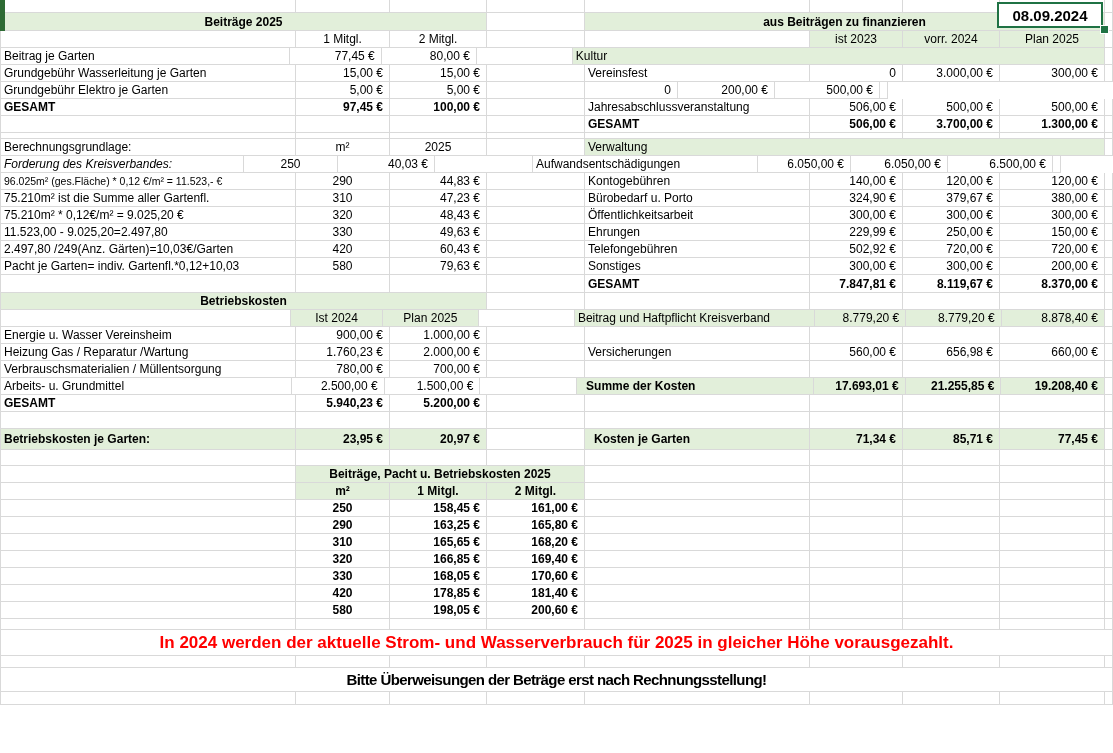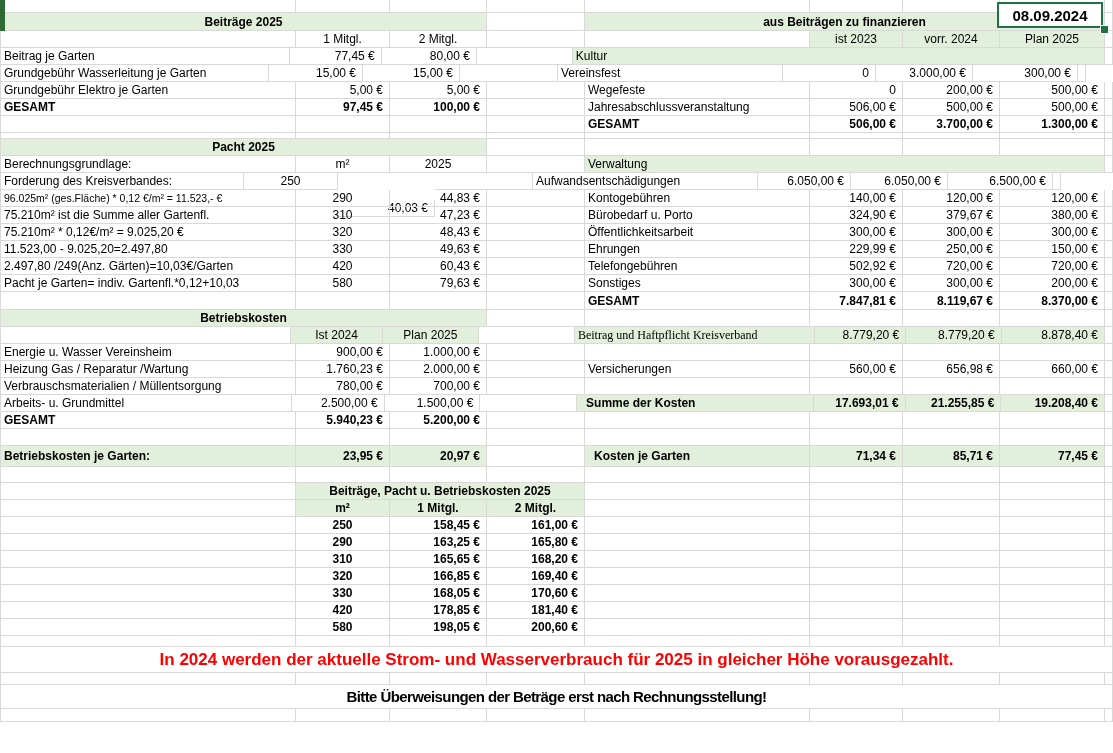--- a/index.html
+++ b/index.html
@@ -70,36 +70,35 @@
       </div>
       <div class="row" style="height: 17px;">
         <div class="cell" style="width: 296px;">Beitrag je Garten</div>
         <div class="cell r" style="width: 94px;">77,45 €</div>
         <div class="cell r" style="width: 97px;">80,00 €</div>
         <div class="cell" style="width: 98px;"></div>
         <div class="cell g" style="width: 544px;">Kultur</div>
         <div class="cell" style="width: 8px;"></div>
       </div>
       <div class="row" style="height: 17px;">
-        <div class="cell" style="width: 269px;">Grundgebühr Wasserleitung je Garten</div>
+        <div class="cell" style="width: 296px;">Grundgebühr Wasserleitung je Garten</div>
         <div class="cell r" style="width: 94px;">15,00 €</div>
         <div class="cell r" style="width: 97px;">15,00 €</div>
         <div class="cell" style="width: 98px;"></div>
         <div class="cell" style="width: 225px;">Vereinsfest</div>
         <div class="cell r" style="width: 93px;">0</div>
         <div class="cell r" style="width: 97px;">3.000,00 €</div>
         <div class="cell r" style="width: 105px;">300,00 €</div>
         <div class="cell" style="width: 8px;"></div>
       </div>
       <div class="row" style="height: 17px;">
         <div class="cell" style="width: 296px;">Grundgebühr Elektro je Garten</div>
         <div class="cell r" style="width: 94px;">5,00 €</div>
         <div class="cell r" style="width: 97px;">5,00 €</div>
         <div class="cell" style="width: 98px;"></div>
-        <div class="cell" style="width: 225px;">Wegefeste</div>
         <div class="cell r" style="width: 93px;">0</div>
         <div class="cell r" style="width: 97px;">200,00 €</div>
         <div class="cell r" style="width: 105px;">500,00 €</div>
         <div class="cell" style="width: 8px;"></div>
       </div>
       <div class="row" style="height: 17px;">
         <div class="cell b" style="width: 296px;">GESAMT</div>
         <div class="cell r b" style="width: 94px;">97,45 €</div>
         <div class="cell r b" style="width: 97px;">100,00 €</div>
         <div class="cell" style="width: 98px;"></div>
@@ -125,40 +124,31 @@
         <div class="cell" style="width: 94px;"></div>
         <div class="cell" style="width: 97px;"></div>
         <div class="cell" style="width: 98px;"></div>
         <div class="cell" style="width: 225px;"></div>
         <div class="cell" style="width: 93px;"></div>
         <div class="cell" style="width: 97px;"></div>
         <div class="cell" style="width: 105px;"></div>
         <div class="cell" style="width: 8px;"></div>
       </div>
       <div class="row" style="height: 17px;">
-        <div class="cell g b c" style="width: 487px;">Pacht 2025</div>
-        <div class="cell" style="width: 98px;"></div>
-        <div class="cell" style="width: 225px;"></div>
-        <div class="cell" style="width: 93px;"></div>
-        <div class="cell" style="width: 97px;"></div>
-        <div class="cell" style="width: 105px;"></div>
-        <div class="cell" style="width: 8px;"></div>
-      </div>
-      <div class="row" style="height: 17px;">
         <div class="cell" style="width: 296px;">Berechnungsgrundlage:</div>
         <div class="cell c" style="width: 94px;">m²</div>
         <div class="cell c" style="width: 97px;">2025</div>
         <div class="cell" style="width: 98px;"></div>
         <div class="cell g" style="width: 520px;">Verwaltung</div>
         <div class="cell" style="width: 8px;"></div>
       </div>
       <div class="row" style="height: 17px;">
-        <div class="cell" style="width: 244px;">Forderung des Kreisverbandes:</div>
+        <div class="cell" style="width: 244px; font-style: italic;">Forderung des Kreisverbandes:</div>
         <div class="cell c" style="width: 94px;">250</div>
-        <div class="cell r" style="width: 97px; margin-top: 27px;">40,03 €</div>
+        <div class="cell r" style="width: 97px;">40,03 €</div>
         <div class="cell" style="width: 98px;"></div>
         <div class="cell" style="width: 225px;">Aufwandsentschädigungen</div>
         <div class="cell r" style="width: 93px;">6.050,00 €</div>
         <div class="cell r" style="width: 97px;">6.050,00 €</div>
         <div class="cell r" style="width: 105px;">6.500,00 €</div>
         <div class="cell" style="width: 8px;"></div>
       </div>
       <div class="row" style="height: 17px;">
         <div class="cell sm" style="width: 296px;">96.025m² (ges.Fläche) * 0,12 €/m² = 11.523,- €</div>
         <div class="cell c" style="width: 94px;">290</div>
@@ -243,21 +233,21 @@
         <div class="cell" style="width: 93px;"></div>
         <div class="cell" style="width: 97px;"></div>
         <div class="cell" style="width: 105px;"></div>
         <div class="cell" style="width: 8px;"></div>
       </div>
       <div class="row" style="height: 17px;">
         <div class="cell" style="width: 296px;"></div>
         <div class="cell g c" style="width: 94px;">Ist 2024</div>
         <div class="cell g c" style="width: 97px;">Plan 2025</div>
         <div class="cell" style="width: 98px;"></div>
-        <div class="cell g" style="width: 244px; font-family: Liberation Serif, serif;">Beitrag und Haftpflicht Kreisverband</div>
+        <div class="cell g" style="width: 244px;">Beitrag und Haftpflicht Kreisverband</div>
         <div class="cell g r" style="width: 93px;">8.779,20 €</div>
         <div class="cell g r" style="width: 97px;">8.779,20 €</div>
         <div class="cell g r" style="width: 105px;">8.878,40 €</div>
         <div class="cell" style="width: 8px;"></div>
       </div>
       <div class="row" style="height: 17px;">
         <div class="cell" style="width: 296px;">Energie u. Wasser Vereinsheim</div>
         <div class="cell r" style="width: 94px;">900,00 €</div>
         <div class="cell r" style="width: 97px;">1.000,00 €</div>
         <div class="cell" style="width: 98px;"></div>

